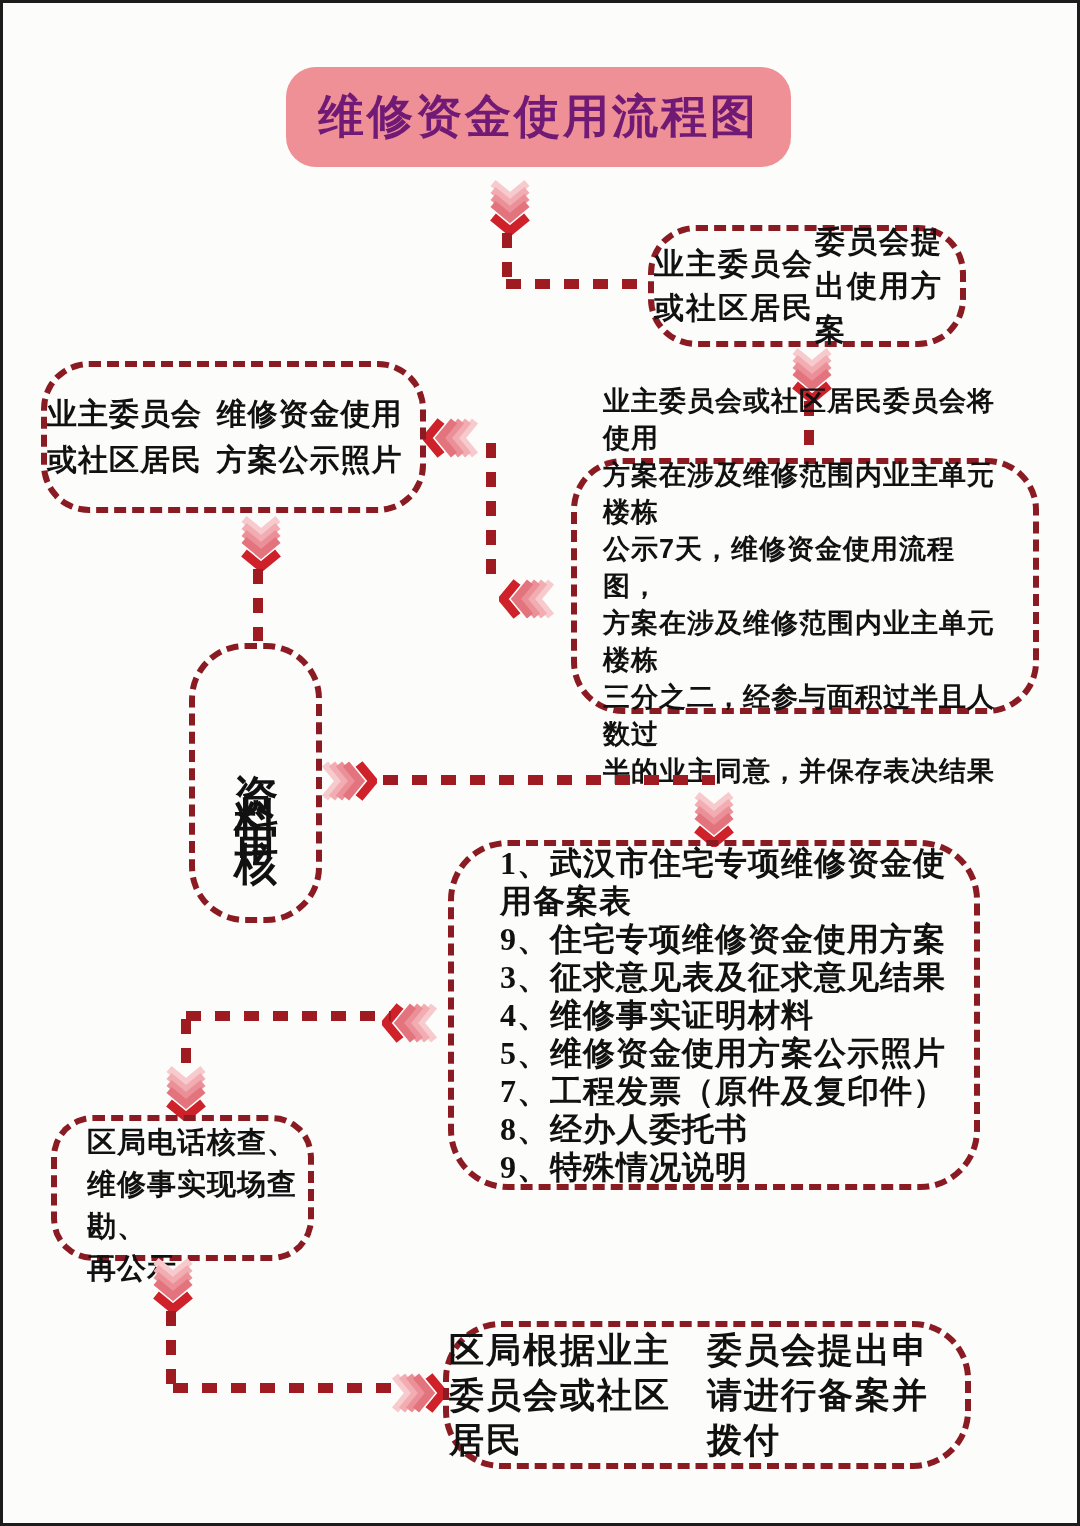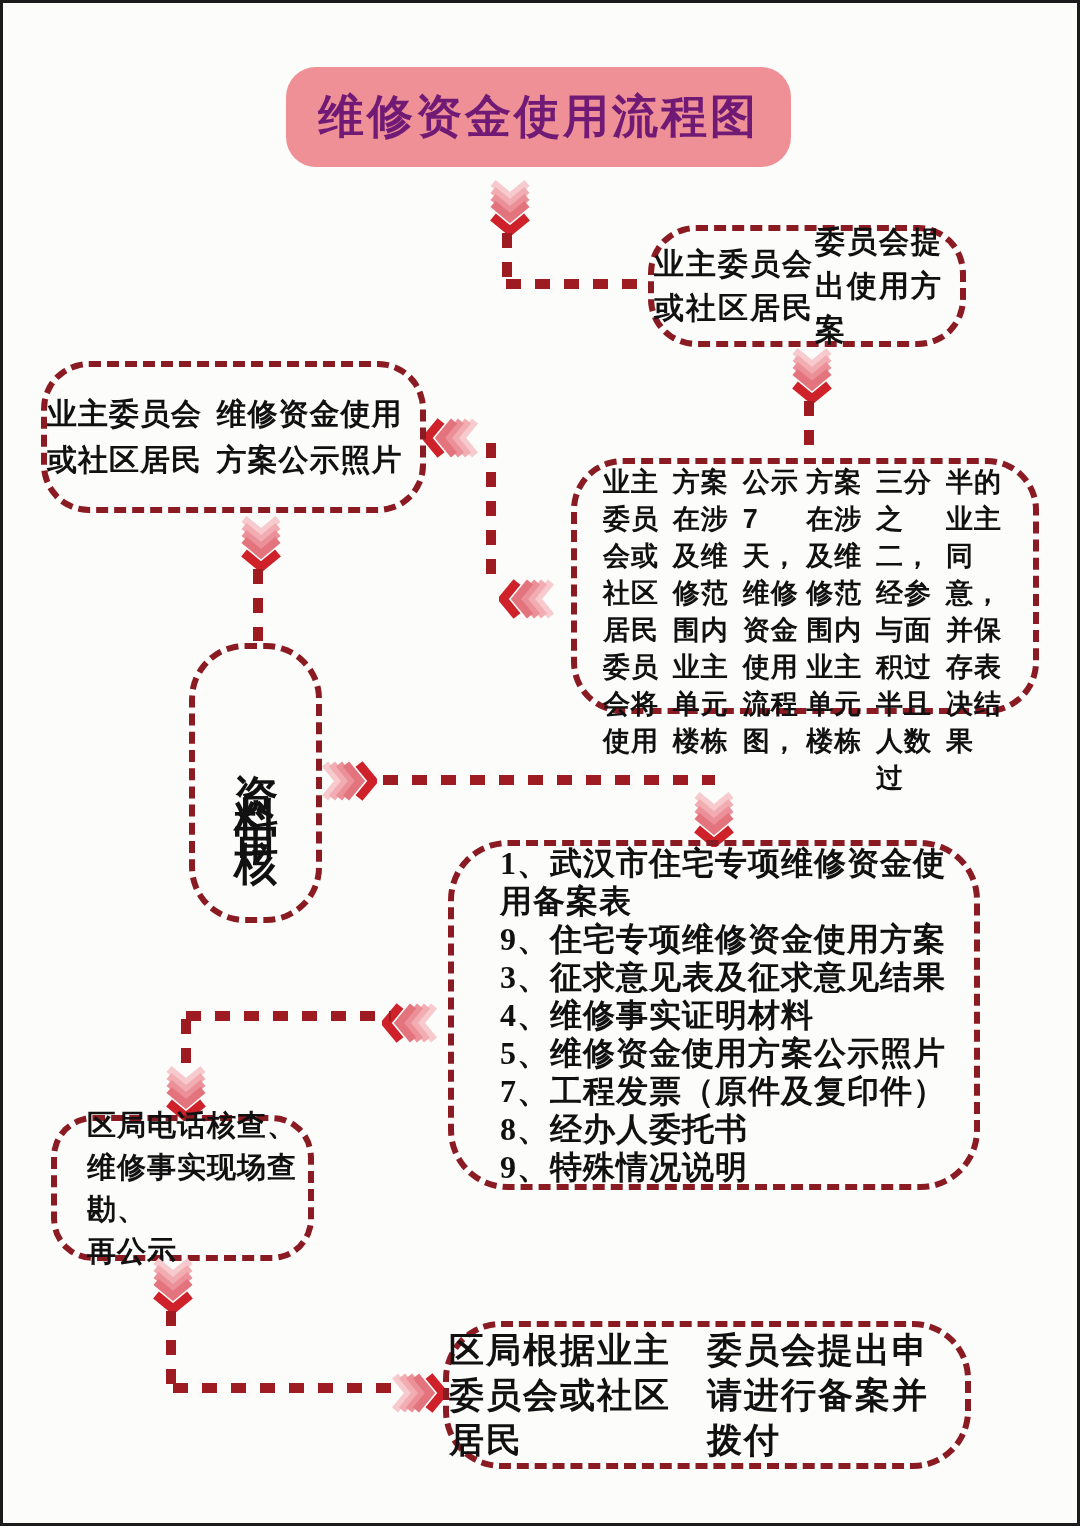--- a/index.html
+++ b/index.html
@@ -29,34 +29,34 @@
     border-radius:48px;
     background:transparent;
   }
   .dbox .lines{width:100%;}
   .center-lines{display:flex;flex-direction:row;align-items:center;justify-content:center;height:100%;}
   .box-propose{left:645px;top:222px;width:318px;height:122px;}
   .box-propose .ln{font-weight:bold;font-size:30px;line-height:44px;letter-spacing:2px;}
   .box-submit{left:38px;top:358px;width:385px;height:152px;}
   .box-submit .ln{font-weight:bold;font-size:30px;line-height:46px;letter-spacing:1px;}
   .box-publicity{left:568px;top:455px;width:468px;height:256px;border-radius:52px;
-    display:flex;flex-direction:row;justify-content:center;padding:0 26px;box-sizing:border-box;}
+    display:flex;flex-direction:column;justify-content:center;padding:0 26px;box-sizing:border-box;}
   .box-publicity .ln{
     font-family:"Liberation Sans", sans-serif;
     font-weight:bold;font-size:27px;line-height:37px;letter-spacing:1px;text-align:left;}
   .box-review{left:186px;top:640px;width:133px;height:280px;border-radius:56px;
     display:flex;align-items:center;justify-content:center;}
   .box-review .vtext{
     writing-mode:vertical-rl;text-orientation:upright;
     font-weight:600;font-size:44px;letter-spacing:22px;line-height:1;}
   .box-materials{left:445px;top:837px;width:532px;height:350px;border-radius:60px;
     display:flex;flex-direction:column;justify-content:center;padding-left:46px;box-sizing:border-box;}
   .box-materials .ln{font-weight:bold;font-size:32px;line-height:38px;letter-spacing:1px;}
   .box-verify{left:48px;top:1112px;width:263px;height:146px;border-radius:42px;
-    display:flex;flex-direction:column;justify-content:center;padding-left:30px;box-sizing:border-box;}
+    display:flex;flex-direction:column;justify-content:flex-start;padding-left:30px;box-sizing:border-box;}
   .box-verify .ln{font-weight:bold;font-size:29px;line-height:42px;letter-spacing:1px;}
   .box-disburse{left:440px;top:1318px;width:528px;height:148px;border-radius:58px;}
   .box-disburse .ln{font-weight:bold;font-size:35px;line-height:45px;letter-spacing:2px;}
   
   .dash{position:absolute;}
   .dash.h{height:10px;background:repeating-linear-gradient(90deg,var(--conn_col,#9e1b22) 0 15px,transparent 15px 29px);}
   .dash.v{width:10px;background:repeating-linear-gradient(180deg,var(--conn_col,#9e1b22) 0 15px,transparent 15px 29px);}
   
   .chevron{position:absolute;width:40px;height:56px;}
   .chevron svg{display:block;}

